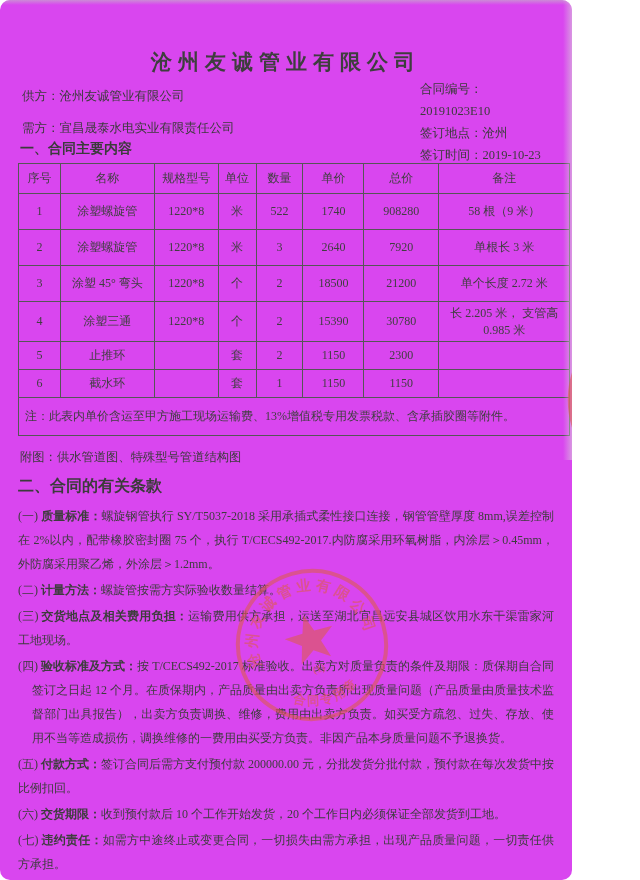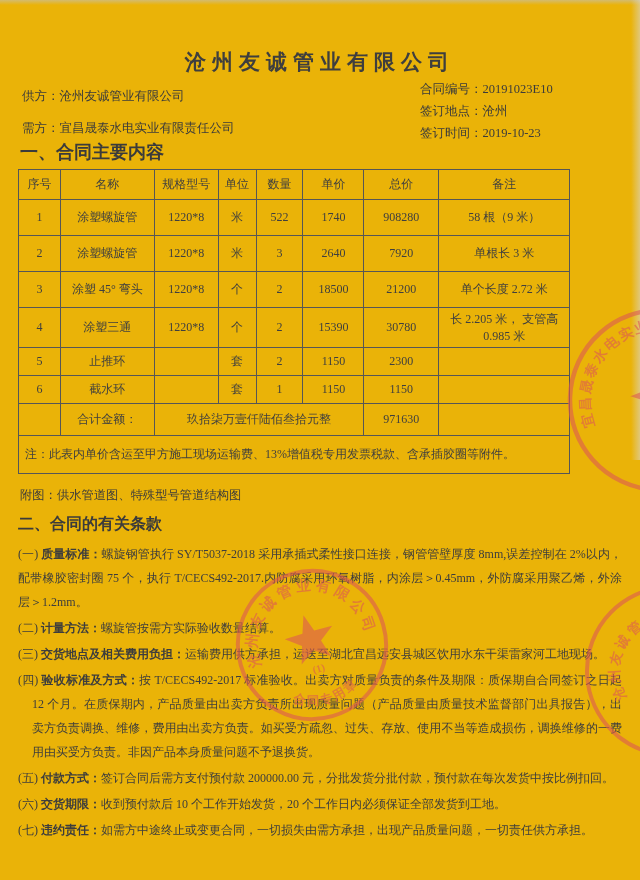--- a/index.html
+++ b/index.html
@@ -1,33 +1,34 @@
 <!DOCTYPE html>
 <html><head>
 <meta charset="utf-8">
 <style>
   html,body{margin:0;padding:0;background:#ffffff;}
   .page{
-    position:relative;width:640px;height:880px;overflow:hidden;
-    background:#eab308;color:#3b3b3b;
+    position:relative;width:572px;height:880px;overflow:hidden;
+    background:#d946ef;color:#3b3b3b;
     font-family:"Liberation Serif","DejaVu Serif",serif;
+    border-radius:10px;
   }
   .scan-top{position:absolute;top:0;left:0;right:0;height:5px;
     background:linear-gradient(#c2c2c2,rgba(240,240,240,0));opacity:.55;}
   .scan-right{position:absolute;top:0;right:0;width:9px;height:460px;
     background:linear-gradient(to left,#d8d8d6,rgba(250,250,250,0));opacity:.55;}
   .title1{padding-top:48px;text-align:center;font-size:21px;font-weight:bold;
     letter-spacing:6px;color:#3e3e3e;}
   .title2{margin-top:12px;text-align:center;font-size:19px;font-weight:bold;
     letter-spacing:16px;color:#3e3e3e;}
   .info{position:relative;margin:10px 20px 0 22px;height:48px;font-size:12.5px;}
   .party-supplier{position:absolute;left:0;top:2px;}
   .party-buyer{position:absolute;left:0;top:34px;}
   .meta{position:absolute;left:398px;top:-8px;line-height:22px;}
-  .h1{margin:6px 8px 0 20px;font-size:18px;font-weight:bold;}
+  .h1{margin:6px 8px 0 20px;font-size:14px;font-weight:bold;}
   table.items{margin:5px 0 0 18px;border-collapse:collapse;width:552px;
     font-size:12px;color:#3f3f3f;padding-left:47px;}
   table.items td,table.items th{border:1px solid #565656;text-align:center;
     vertical-align:middle;font-weight:normal;padding:2px 2px;}
   col.c0{width:42px}col.c1{width:94px}col.c2{width:64px}col.c3{width:38px}
   col.c4{width:47px}col.c5{width:61px}col.c6{width:75px}col.c7{width:131px}
   tr.hrow{height:30px;}
   tr.r-a{height:36px;}tr.r-b{height:40px;}tr.r-c{height:28px;}
   tr.trow{height:32px;}
   tr.nrow{height:38px;margin-top:19px;}
@@ -144,27 +145,20 @@
     <tr class="r-c">
       <td>6</td>
       <td>截水环</td>
       <td></td>
       <td>套</td>
       <td>1</td>
       <td>1150</td>
       <td>1150</td>
       <td></td>
     </tr>
-    <tr class="trow">
-      <td></td>
-      <td>合计金额：</td>
-      <td colspan="4">玖拾柒万壹仟陆佰叁拾元整</td>
-      <td>971630</td>
-      <td></td>
-    </tr>
     <tr class="nrow">
       <td colspan="8">注：此表内单价含运至甲方施工现场运输费、13%增值税专用发票税款、含承插胶圈等附件。</td>
     </tr>
   </tbody>
     </table>
 
   <div class="attach">附图：供水管道图、特殊型号管道结构图</div>
 
   <div class="h2">二、合同的有关条款</div>
 

